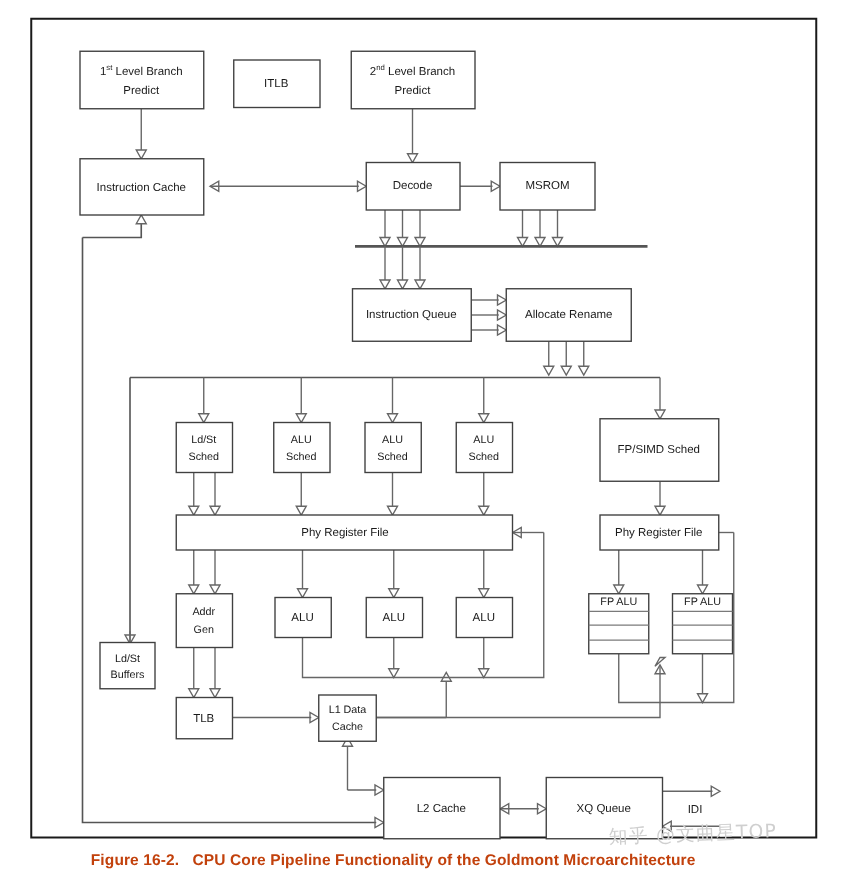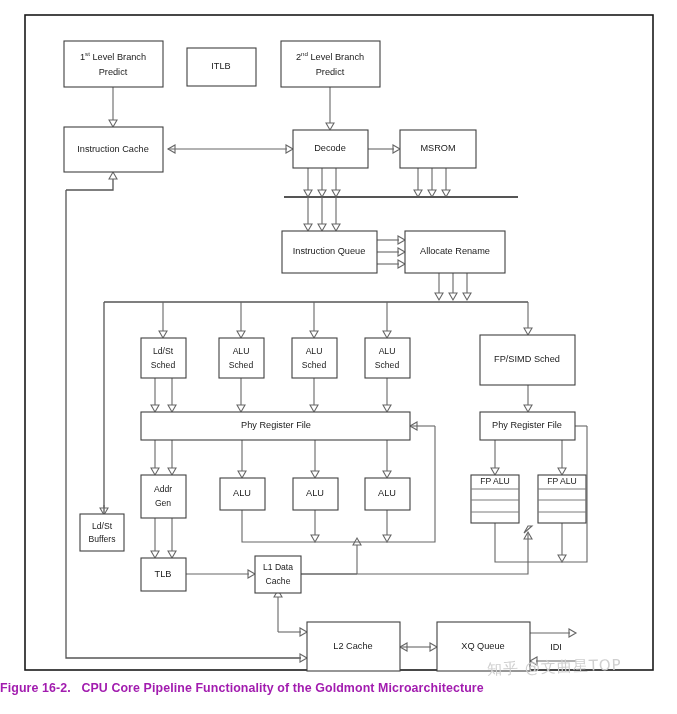--- a/index.html
+++ b/index.html
@@ -9,22 +9,22 @@
   .blk{fill:#ffffff;stroke:#404040;stroke-width:1.1;}
   .frame{fill:none;stroke:#1a1a1a;stroke-width:1.6;}
   .ln{stroke:#666666;stroke-width:1.1;fill:none;}
   .ln2{stroke:#555555;stroke-width:1.3;fill:none;}
   .bus{stroke:#555555;stroke-width:2.2;fill:none;}
   .sep{stroke:#7a7a7a;stroke-width:1;fill:none;}
   text{font-family:"Liberation Sans",sans-serif;fill:#1a1a1a;}
   .lbl{font-size:9.2px;text-anchor:middle;dominant-baseline:middle;}
   .lbl-sm{font-size:8.6px;text-anchor:middle;dominant-baseline:middle;}
   .sup{font-size:6.2px;baseline-shift:super;}
-  .caption{position:absolute;left:0;top:681px;width:629px;
-           font-size:12.4px;font-weight:bold;color:#a21caf;letter-spacing:.1px;}
+  .caption{position:absolute;left:0;top:681px;width:629px;text-align:center;
+           font-size:12.4px;font-weight:bold;color:#c2410c;letter-spacing:.1px;}
   .watermark{position:absolute;left:487px;top:658px;font-size:15px;color:#cfcfcf;
              font-family:"DejaVu Sans",sans-serif;letter-spacing:1px;
              transform:rotate(-2deg);white-space:nowrap;user-select:none;}
 </style>
 </head>
 <body>
 
 <div id="root">
 
   <svg width="677" height="714" viewBox="0 0 677 714">

